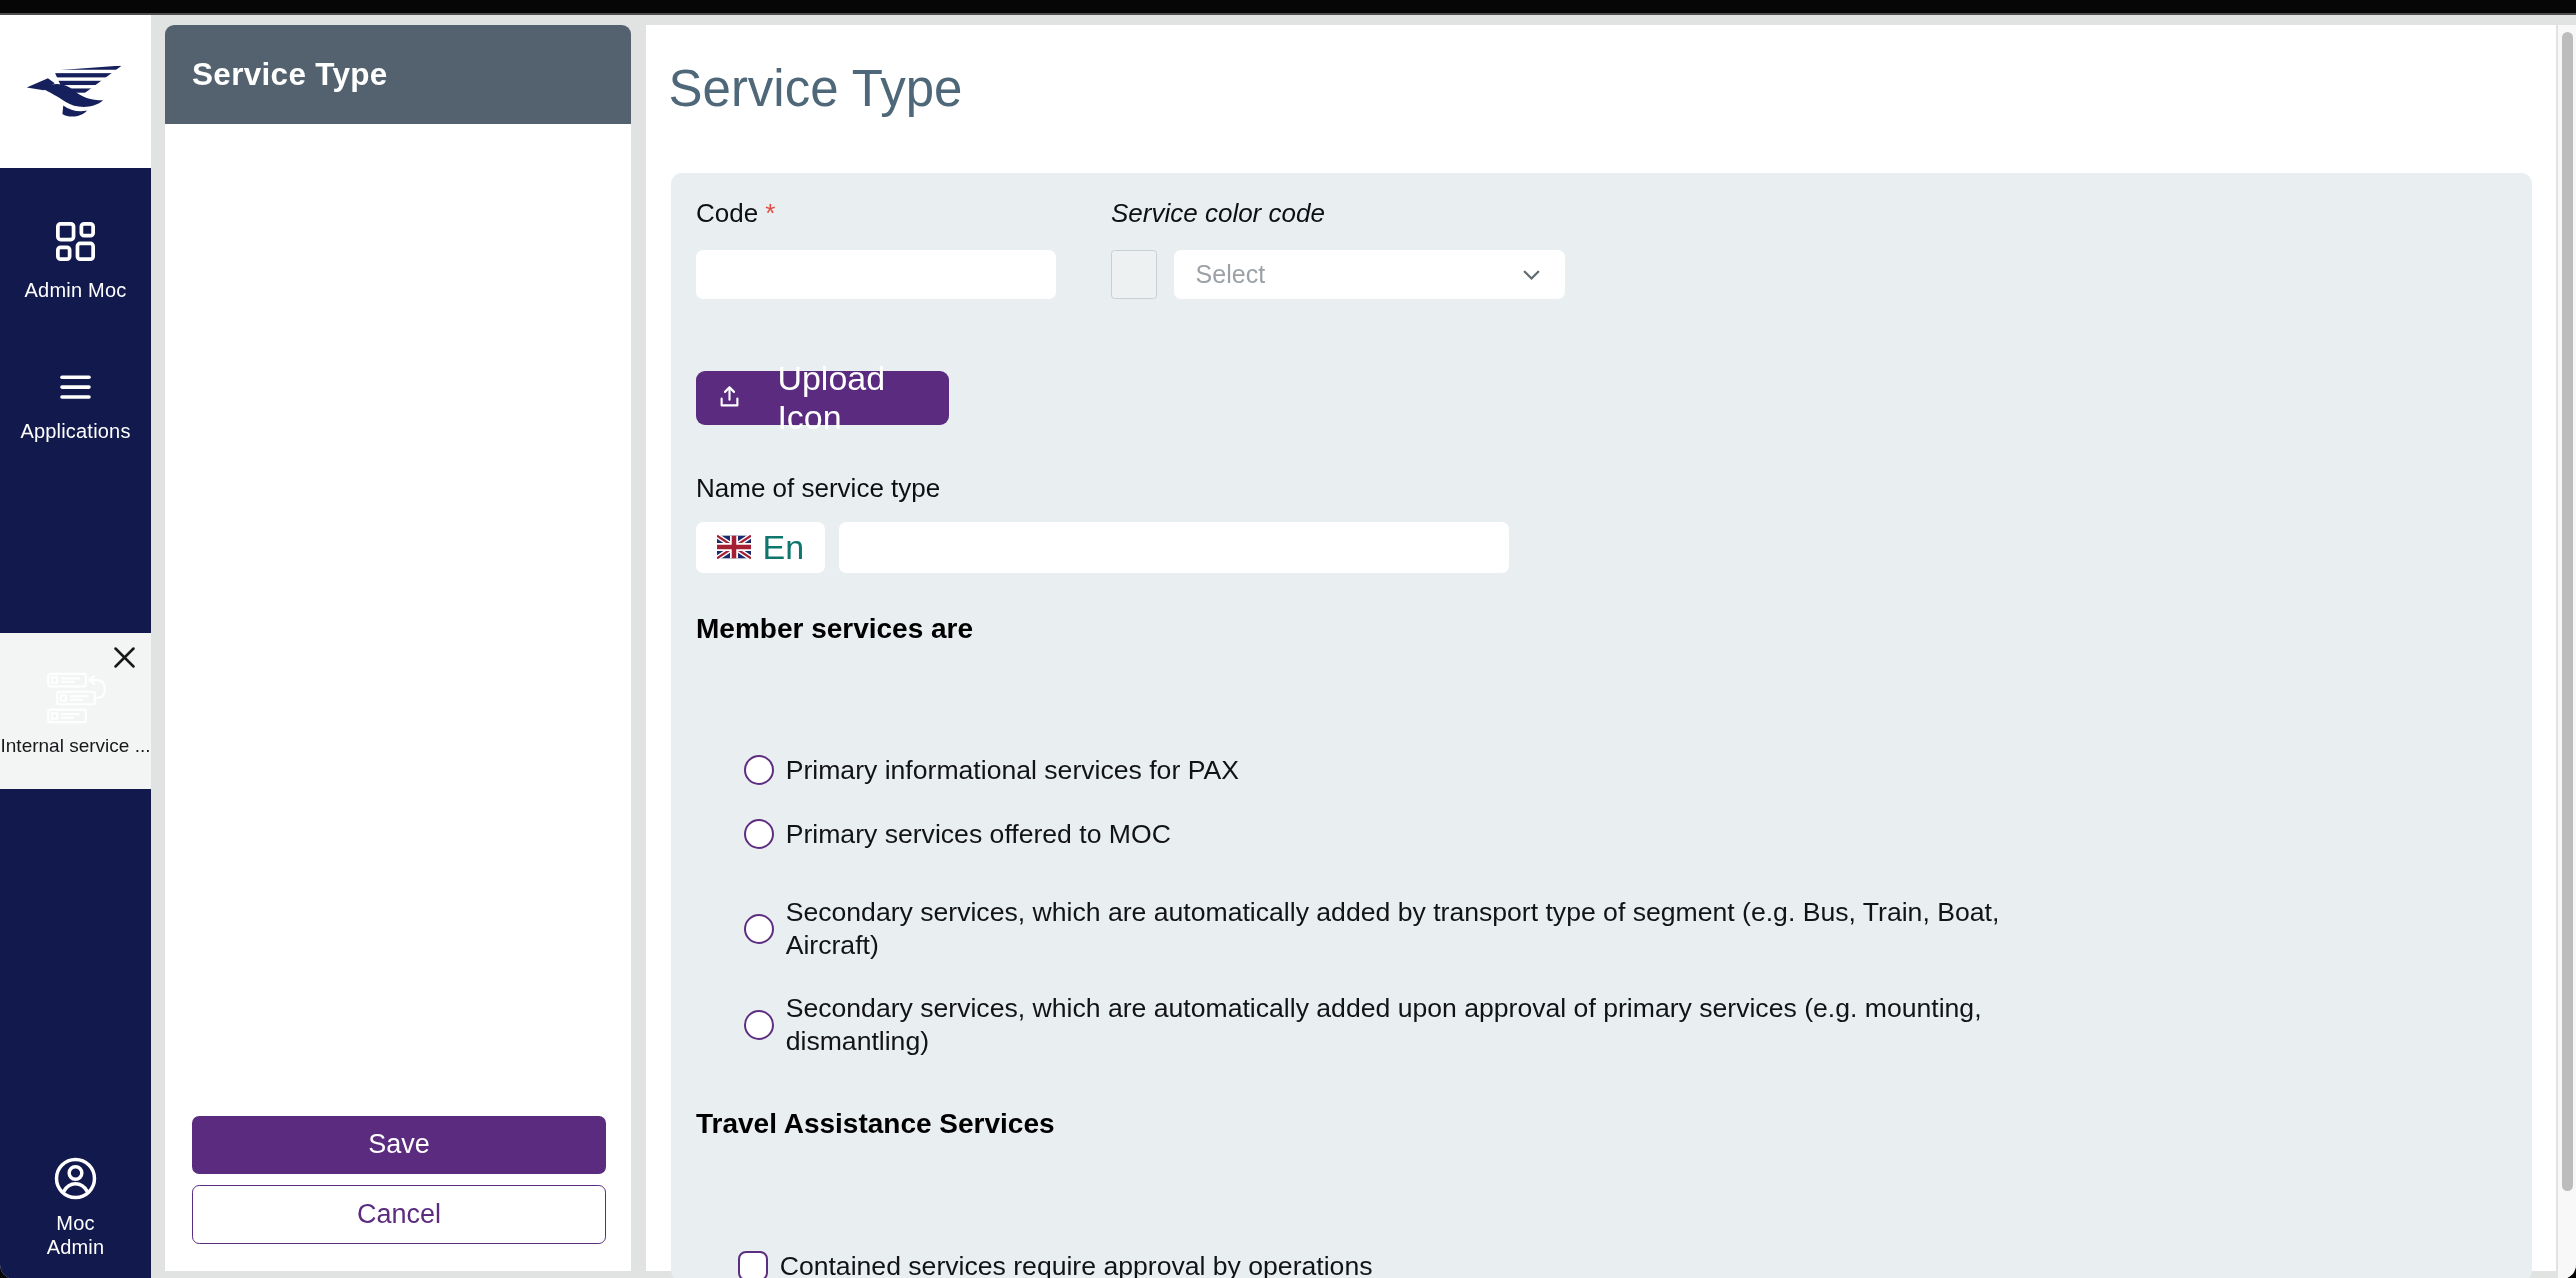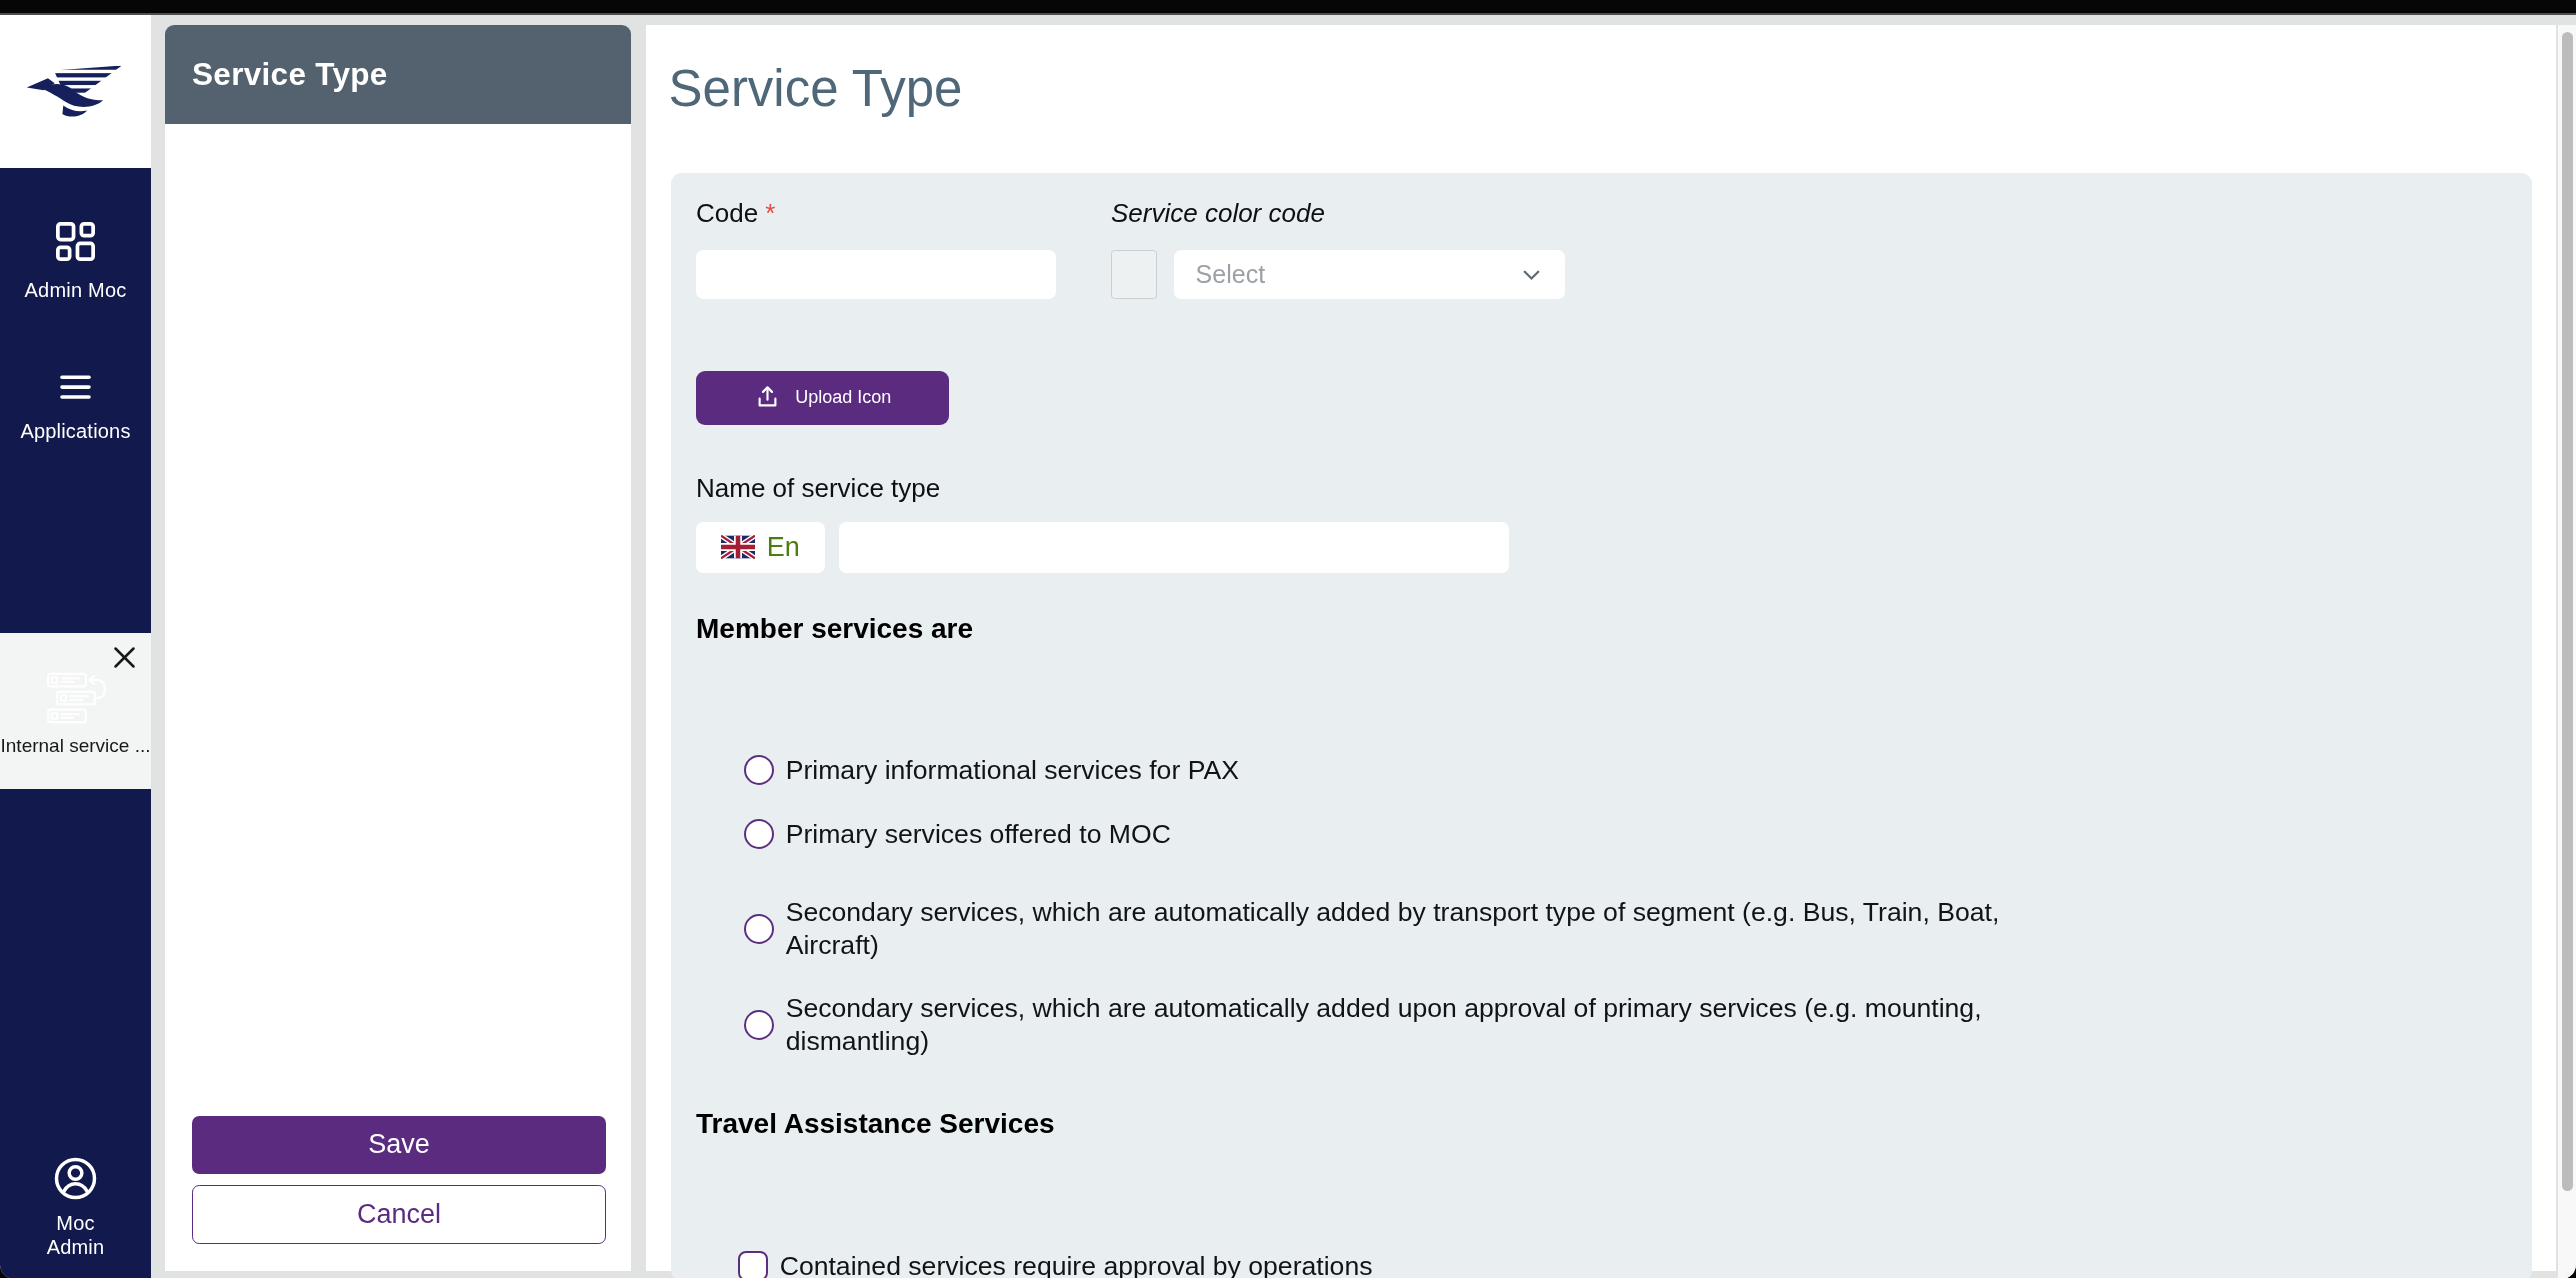--- a/index.html
+++ b/index.html
@@ -44,24 +44,24 @@
   .fheading{font-size:28px;font-weight:700;color:#000000;}
   .req{color:#e5493f;margin-left:7.2px;}
   .tbox{background:#fff;border-radius:7.2px;border:none;box-sizing:border-box;font-size:25px;color:#17181a;padding:0 20px;outline:none;}
   #code-input{left:25px;top:77px;width:360px;height:49px;}
   #swatch{left:440px;top:77px;width:46px;height:49px;background:#eef1f1;border:0.9px solid #c9d0d2;border-radius:3.6px;box-sizing:border-box;}
   #color-select{left:503px;top:77px;width:391px;height:49px;background:#fff;border-radius:7.2px;display:flex;align-items:center;
     justify-content:space-between;box-sizing:border-box;padding:0 20px 0 21.6px;cursor:pointer;}
   #color-select-placeholder{font-size:25px;color:#9ba1a6;}
   #upload-button{left:25px;top:198px;width:253px;height:54px;background:#5b2b80;border-radius:9px;display:flex;align-items:center;
     justify-content:center;gap:14.4px;cursor:pointer;}
-  #upload-button span{color:#fff;font-size:18px;}
+  #upload-button span{color:#fff;font-size:34px;margin-left:20px;}
   #en-chip{left:25px;top:349px;width:129px;height:51px;background:#fff;border-radius:7.2px;display:flex;align-items:center;
     justify-content:center;gap:11.7px;cursor:pointer;}
-  #en-chip .chip-label{font-size:27px;color:#4d7c0f;}
+  #en-chip .chip-label{font-size:34px;color:#0f766e;}
   #name-input{left:168px;top:349px;width:670px;height:51px;}
 
   .choice-row{position:absolute;left:73px;display:flex;align-items:center;gap:11.7px;}
   .choice-row .opt-label{font-size:26.6px;color:#121316;line-height:33px;max-width:1261px;}
   .radio{width:30px;height:30px;border:2.7px solid #5d2e80;border-radius:50%;background:#fff;box-sizing:border-box;flex:0 0 auto;
     display:flex;align-items:center;justify-content:center;cursor:pointer;}
   .radio .dot{width:13.5px;height:13.5px;border-radius:50%;background:transparent;}
   .radio.on .dot{background:#5d2e80;}
   .checkbox{width:30px;height:30px;border:2.7px solid #5d2e80;border-radius:8px;background:#fff;box-sizing:border-box;flex:0 0 auto;cursor:pointer;}
 

